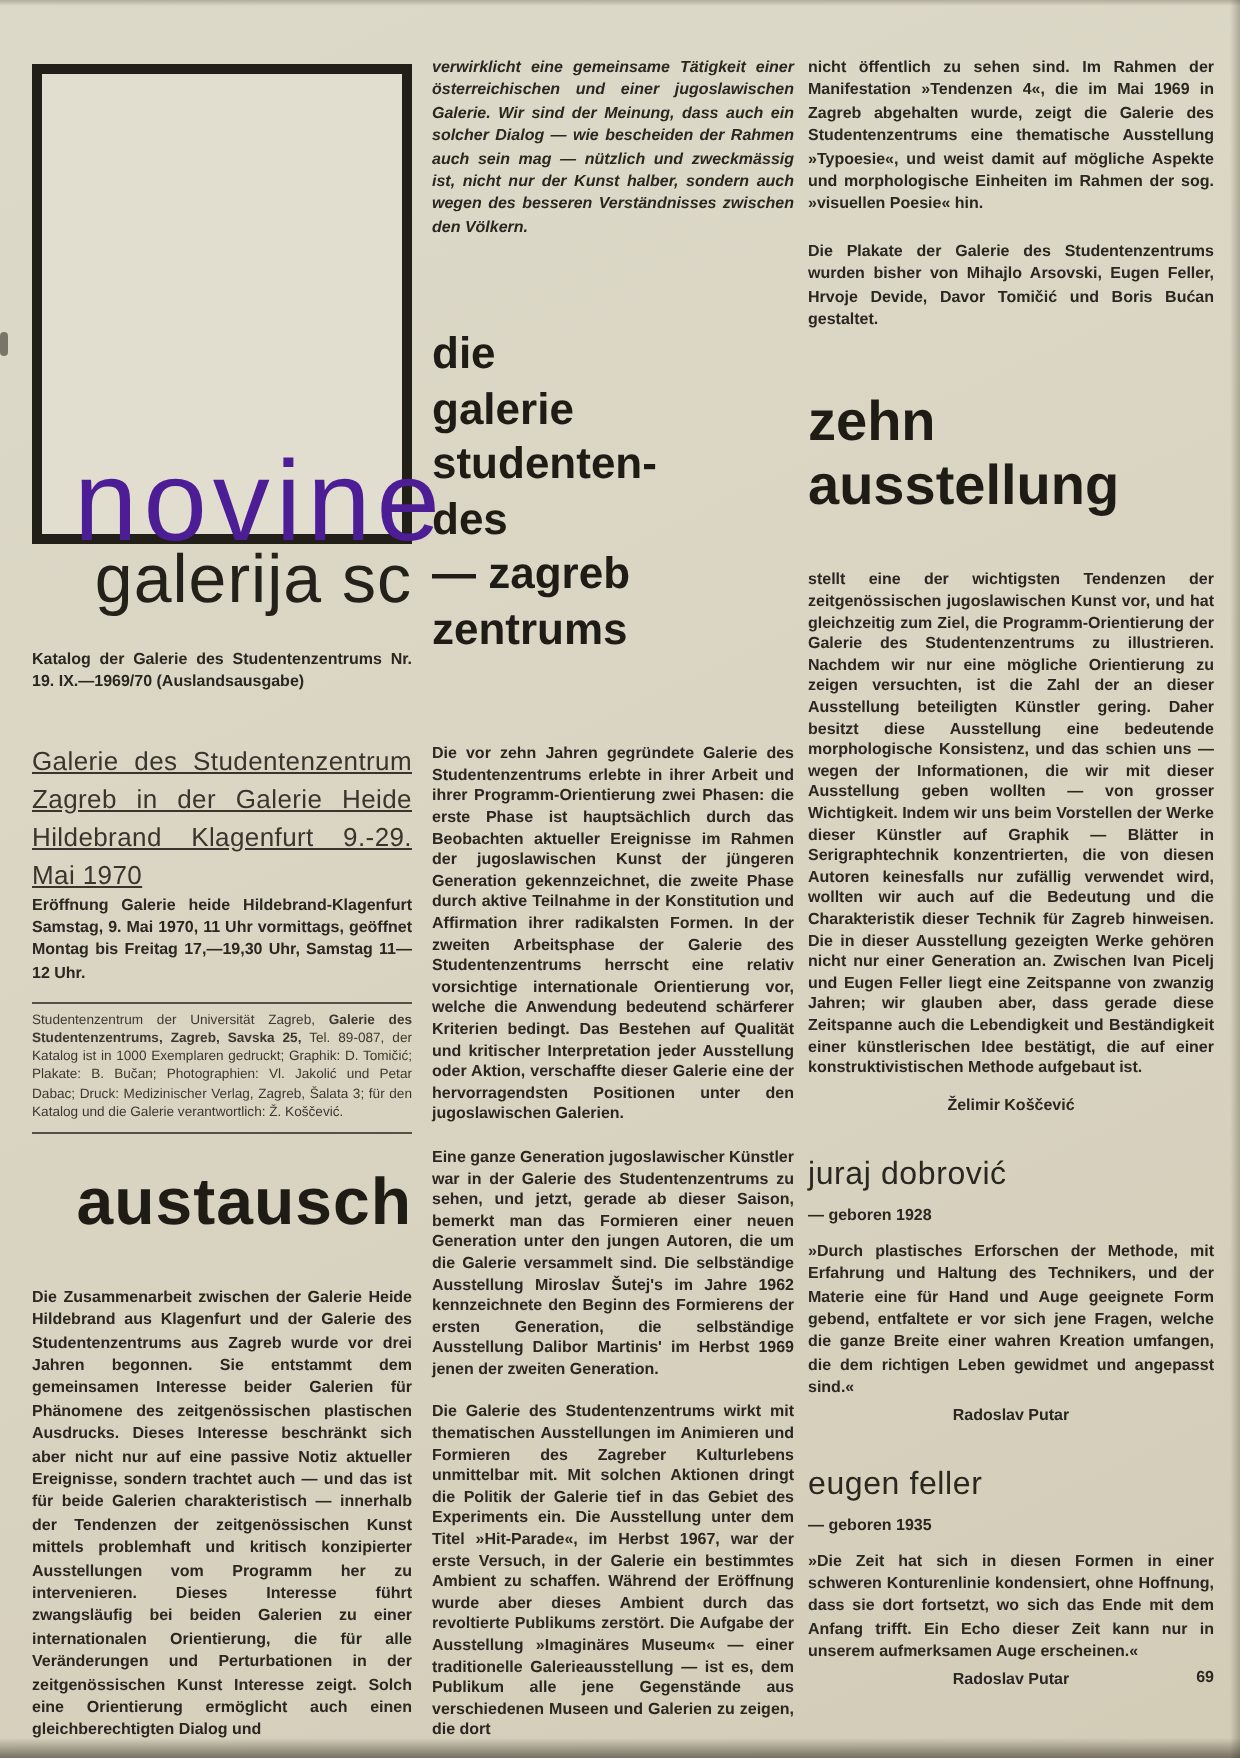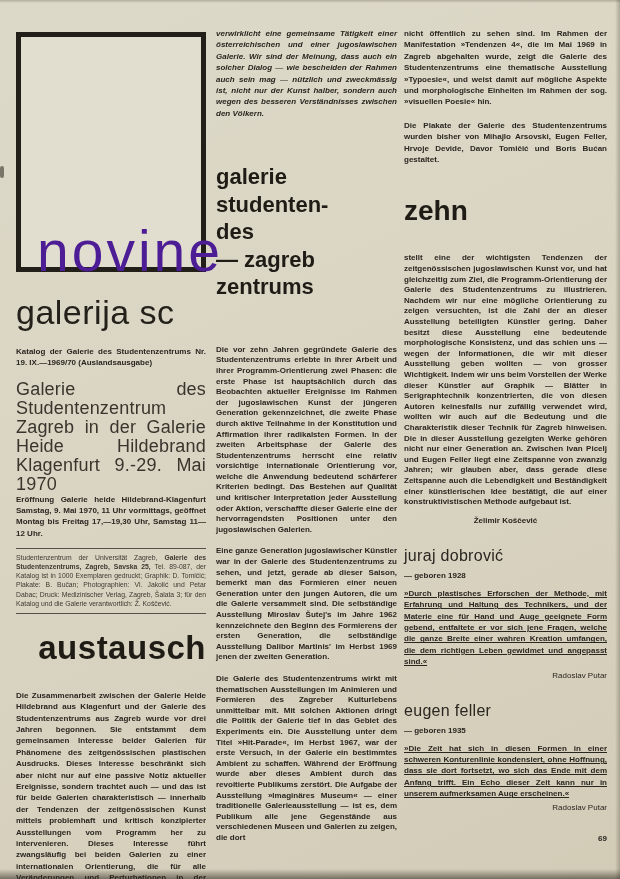--- a/index.html
+++ b/index.html
@@ -14,28 +14,28 @@
   .col{ position:absolute; top:0; }
   .col-left{ left:16px;  width:190px; }
   .col-mid{  left:216px; width:181px; }
   .col-right{left:404px; width:203px; }
 
   
   .logo-box{ margin-top:32px; height:240px; border:5px solid #221f19;
              background:#e2decf; position:relative; }
   .novine{ position:absolute; left:16px; bottom:-13px; font-size:57px;
            letter-spacing:3px; line-height:1; color:#4c1d95; white-space:nowrap; }
-  .galerija{ margin-top:23px; font-size:34px; letter-spacing:.5px;
-             line-height:1.05; color:#24211b; white-space:nowrap; }
+  .galerija{ margin-top:1px; font-size:34px; letter-spacing:.5px;
+             line-height:1.05; color:#24211b; white-space:nowrap;text-align:right; }
   .small-bold{ font-size:8px; line-height:11.4px; font-weight:bold;
                text-align:justify; }
   .catalog{ margin-top:15px; }
-  .exh-title{ margin-top:11px; font-size:18px; line-height:19px;
+  .exh-title{ margin-top:24px; font-size:13px; line-height:19px;
               font-weight:400; text-align:justify; color:#39352c;
-              letter-spacing:.2px; }
+              letter-spacing:.2px;text-decoration:underline; }
   .opening{ margin-top:0; }
   .imprint{ margin-top:9px; padding:4px 0 5px;
             border-top:1px solid #55514a; border-bottom:1px solid #55514a;
             font-size:6.8px; line-height:9.1px; font-weight:400;
             text-align:justify; color:#3c382f; }
   .imprint .b{ font-weight:bold; }
   .austausch{ margin-top:16px; font-size:33px; line-height:36px;
               font-weight:bold; color:#1f1c16; letter-spacing:.5px;text-align:right; }
   .left-body{ margin-top:24px; }
 
@@ -56,23 +56,23 @@
   .right-intro{ margin-top:28px; }
   .right-posters{ margin-top:12px; }
   .right-heading{ margin-top:30px; font-size:28px; line-height:32px;
                   font-weight:bold; color:#1f1c16; }
   .right-body{ margin-top:26px; }
   .signature{ margin-top:8px; font-size:8px; font-weight:bold;
               text-align:center; }
   .artist-name{ margin-top:22px; font-size:16px; font-weight:400;
                 color:#2a2620; letter-spacing:.3px; }
   .artist-born{ margin-top:6px; font-size:8px; font-weight:bold; }
-  .artist-quote{ margin-top:8px;text-decoration:underline; }
-  .artist-credit{ margin-top:3px; font-size:8px; font-weight:normal;
-                  text-align:right; }
+  .artist-quote{ margin-top:8px; }
+  .artist-credit{ margin-top:3px; font-size:8px; font-weight:bold;
+                  text-align:center; }
 
   .page-number{ position:absolute; right:13px; bottom:36px; font-size:8px;
                 font-weight:bold; color:#2a2620; }
 
   
   .edge-bottom{ position:absolute; left:0; right:0; bottom:0; height:10px;
     background:linear-gradient(to bottom, rgba(40,35,24,0), rgba(40,35,24,.55)); }
   .edge-right{ position:absolute; top:0; bottom:0; right:0; width:5px;
     background:linear-gradient(to left, rgba(65,58,42,.30), rgba(65,58,42,0)); }
   .edge-top{ position:absolute; left:0; right:0; top:0; height:3px;
@@ -98,38 +98,40 @@
     <p class="imprint"><span>Studentenzentrum der Universität Zagreb, </span><span class="b">Galerie des Studentenzentrums, Zagreb, Savska 25,</span><span> Tel. 89-087, der Katalog ist in 1000 Exemplaren gedruckt; Graphik: D. Tomičić; Plakate: B. Bučan; Photographien: Vl. Jakolić und Petar Dabac; Druck: Medizinischer Verlag, Zagreb, Šalata 3; für den Katalog und die Galerie verantwortlich: Ž. Koščević.</span></p>
 
     <div class="austausch">austausch</div>
     <p class="body-a left-body">Die Zusammenarbeit zwischen der Galerie Heide Hildebrand aus Klagenfurt und der Galerie des Studentenzentrums aus Zagreb wurde vor drei Jahren begonnen. Sie entstammt dem gemeinsamen Interesse beider Galerien für Phänomene des zeitgenössischen plastischen Ausdrucks. Dieses Interesse beschränkt sich aber nicht nur auf eine passive Notiz aktueller Ereignisse, sondern trachtet auch — und das ist für beide Galerien charakteristisch — innerhalb der Tendenzen der zeitgenössischen Kunst mittels problemhaft und kritisch konzipierter Ausstellungen vom Programm her zu intervenieren. Dieses Interesse führt zwangsläufig bei beiden Galerien zu einer internationalen Orientierung, die für alle Veränderungen und Perturbationen in der zeitgenössischen Kunst Interesse zeigt. Solch eine Orientierung ermöglicht auch einen gleichberechtigten Dialog und</p>
   </div>
 
   <div class="col col-mid">
     <p class="body-a mid-intro">verwirklicht eine gemeinsame Tätigkeit einer österreichischen und einer jugoslawischen Galerie. Wir sind der Meinung, dass auch ein solcher Dialog — wie bescheiden der Rahmen auch sein mag — nützlich und zweckmässig ist, nicht nur der Kunst halber, sondern auch wegen des besseren Verständnisses zwischen den Völkern.</p>
 
     <div class="mid-heading">
+      <div>die</div>
       <div>galerie</div>
       <div>studenten-</div>
       <div>des</div>
       <div>— zagreb</div>
       <div>zentrums</div>
     </div>
 
     <p class="body-b mid-p first">Die vor zehn Jahren gegründete Galerie des Studentenzentrums erlebte in ihrer Arbeit und ihrer Programm-Orientierung zwei Phasen: die erste Phase ist hauptsächlich durch das Beobachten aktueller Ereignisse im Rahmen der jugoslawischen Kunst der jüngeren Generation gekennzeichnet, die zweite Phase durch aktive Teilnahme in der Konstitution und Affirmation ihrer radikalsten Formen. In der zweiten Arbeitsphase der Galerie des Studentenzentrums herrscht eine relativ vorsichtige internationale Orientierung vor, welche die Anwendung bedeutend schärferer Kriterien bedingt. Das Bestehen auf Qualität und kritischer Interpretation jeder Ausstellung oder Aktion, verschaffte dieser Galerie eine der hervorragendsten Positionen unter den jugoslawischen Galerien.</p>
     <p class="body-b mid-p">Eine ganze Generation jugoslawischer Künstler war in der Galerie des Studentenzentrums zu sehen, und jetzt, gerade ab dieser Saison, bemerkt man das Formieren einer neuen Generation unter den jungen Autoren, die um die Galerie versammelt sind. Die selbständige Ausstellung Miroslav Šutej's im Jahre 1962 kennzeichnete den Beginn des Formierens der ersten Generation, die selbständige Ausstellung Dalibor Martinis' im Herbst 1969 jenen der zweiten Generation.</p>
     <p class="body-b mid-p">Die Galerie des Studentenzentrums wirkt mit thematischen Ausstellungen im Animieren und Formieren des Zagreber Kulturlebens unmittelbar mit. Mit solchen Aktionen dringt die Politik der Galerie tief in das Gebiet des Experiments ein. Die Ausstellung unter dem Titel »Hit-Parade«, im Herbst 1967, war der erste Versuch, in der Galerie ein bestimmtes Ambient zu schaffen. Während der Eröffnung wurde aber dieses Ambient durch das revoltierte Publikums zerstört. Die Aufgabe der Ausstellung »Imaginäres Museum« — einer traditionelle Galerieausstellung — ist es, dem Publikum alle jene Gegenstände aus verschiedenen Museen und Galerien zu zeigen, die dort</p>
   </div>
 
   <div class="col col-right">
     <p class="body-a right-intro">nicht öffentlich zu sehen sind. Im Rahmen der Manifestation »Tendenzen 4«, die im Mai 1969 in Zagreb abgehalten wurde, zeigt die Galerie des Studentenzentrums eine thematische Ausstellung »Typoesie«, und weist damit auf mögliche Aspekte und morphologische Einheiten im Rahmen der sog. »visuellen Poesie« hin.</p>
     <p class="body-a right-posters">Die Plakate der Galerie des Studentenzentrums wurden bisher von Mihajlo Arsovski, Eugen Feller, Hrvoje Devide, Davor Tomičić und Boris Bućan gestaltet.</p>
 
     <div class="right-heading">
       <div>zehn</div>
+      <div>ausstellung</div>
     </div>
 
     <p class="body-b right-body">stellt eine der wichtigsten Tendenzen der zeitgenössischen jugoslawischen Kunst vor, und hat gleichzeitig zum Ziel, die Programm-Orientierung der Galerie des Studentenzentrums zu illustrieren. Nachdem wir nur eine mögliche Orientierung zu zeigen versuchten, ist die Zahl der an dieser Ausstellung beteiligten Künstler gering. Daher besitzt diese Ausstellung eine bedeutende morphologische Konsistenz, und das schien uns — wegen der Informationen, die wir mit dieser Ausstellung geben wollten — von grosser Wichtigkeit. Indem wir uns beim Vorstellen der Werke dieser Künstler auf Graphik — Blätter in Serigraphtechnik konzentrierten, die von diesen Autoren keinesfalls nur zufällig verwendet wird, wollten wir auch auf die Bedeutung und die Charakteristik dieser Technik für Zagreb hinweisen. Die in dieser Ausstellung gezeigten Werke gehören nicht nur einer Generation an. Zwischen Ivan Picelj und Eugen Feller liegt eine Zeitspanne von zwanzig Jahren; wir glauben aber, dass gerade diese Zeitspanne auch die Lebendigkeit und Beständigkeit einer künstlerischen Idee bestätigt, die auf einer konstruktivistischen Methode aufgebaut ist.</p>
     <p class="signature">Želimir Koščević</p>
 
     <div>
       <div class="artist-name">juraj dobrović</div>
       <div class="artist-born">— geboren 1928</div>
       <p class="body-a artist-quote">»Durch plastisches Erforschen der Methode, mit Erfahrung und Haltung des Technikers, und der Materie eine für Hand und Auge geeignete Form gebend, entfaltete er vor sich jene Fragen, welche die ganze Breite einer wahren Kreation umfangen, die dem richtigen Leben gewidmet und angepasst sind.«</p>
       <p class="artist-credit">Radoslav Putar</p>

